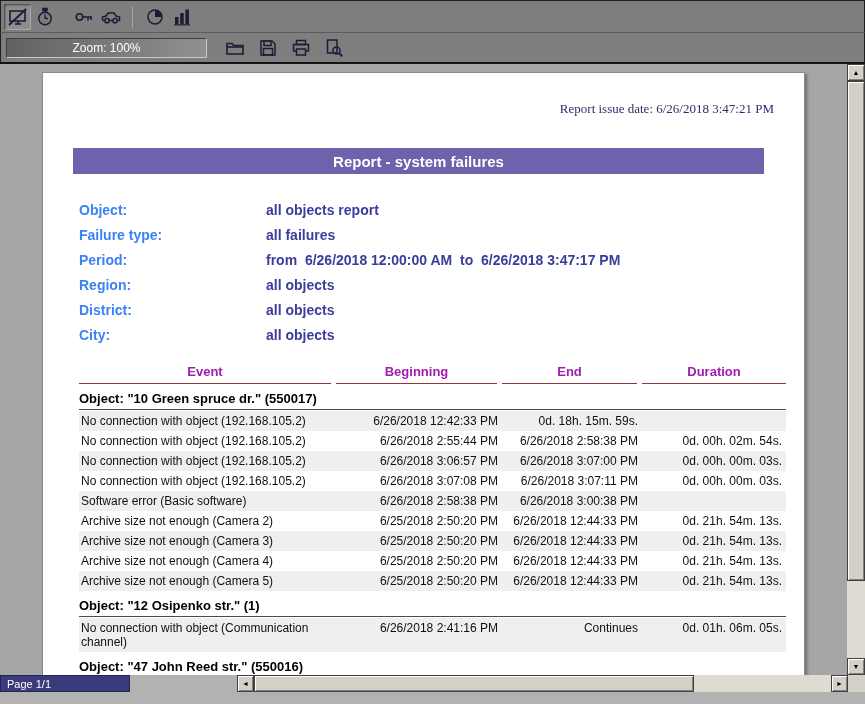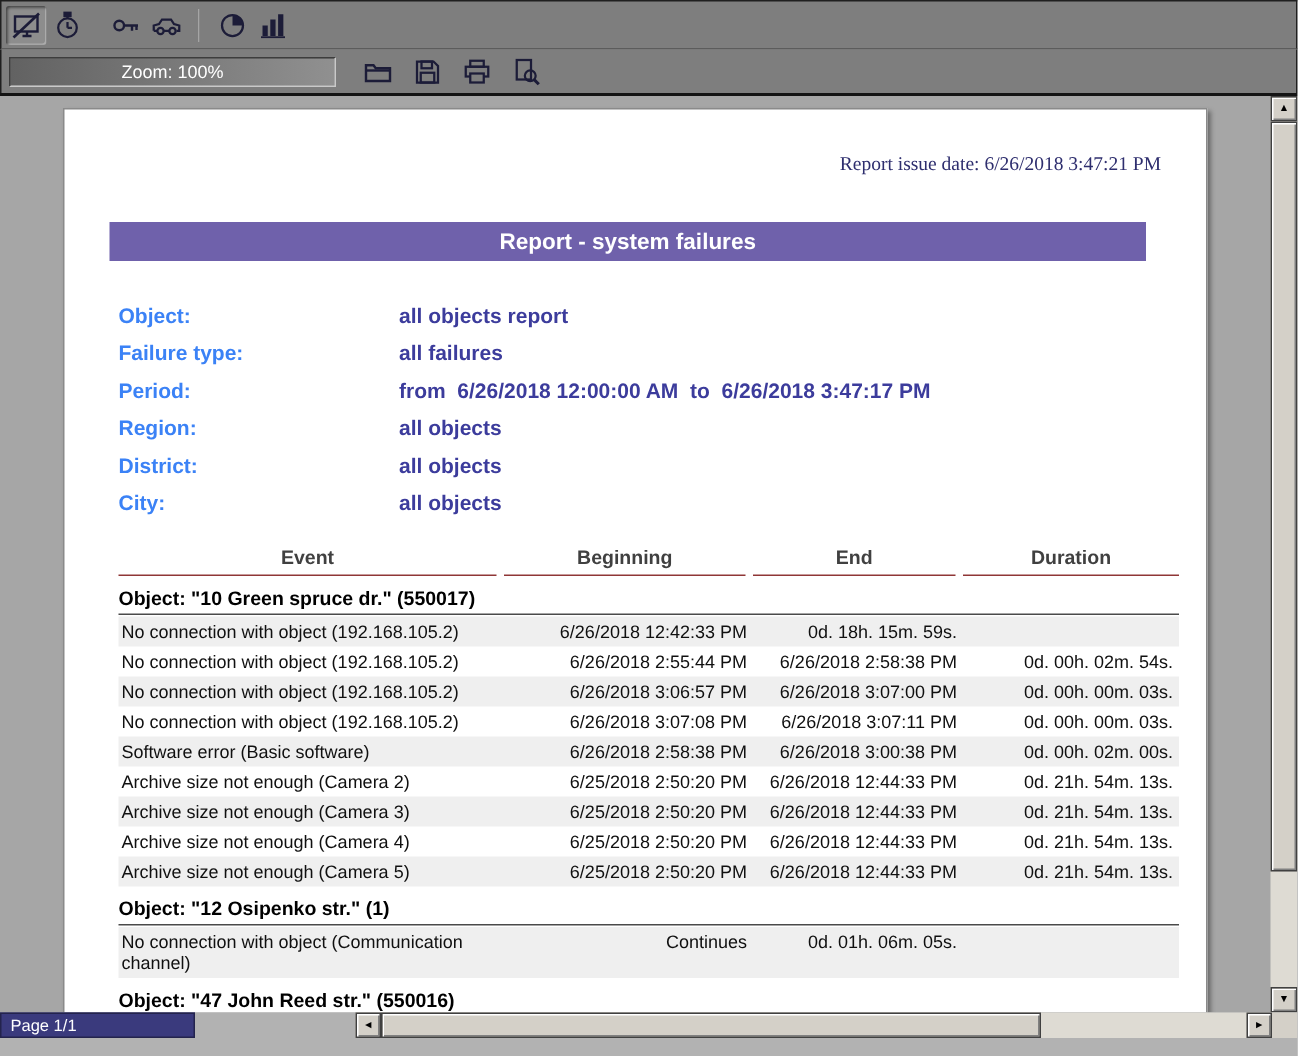--- a/index.html
+++ b/index.html
@@ -8,40 +8,40 @@
   .app{width:865px;height:704px;display:flex;flex-direction:column;position:relative;background:#a6a6a6;}
 
   
   .tb1{height:33px;background:#7e7e7e;border:1px solid #1f1f1f;border-bottom:1px solid #5c5c5c;display:flex;align-items:center;padding:2px 3px;}
   .tb2{height:29px;background:#7e7e7e;border-left:1px solid #1f1f1f;border-right:1px solid #1f1f1f;display:flex;align-items:center;padding:2px 3px;}
   .ibtn{width:27px;height:26px;display:flex;align-items:center;justify-content:center;background:transparent;border:none;cursor:pointer;}
   .ibtn svg{display:block;}
   .ibtn.pressed{background:#8d8d8d;box-shadow:inset 1px 1px 2px rgba(0,0,0,.55),inset -1px -1px 0 rgba(255,255,255,.3);border-radius:2px;}
   .tgap{width:12px;}
   .tsep{width:1px;height:22px;background:#565656;border-right:1px solid #a5a5a5;margin:0 8px;}
-  .zoom-box{width:218px;height:20px;margin-left:2px;color:#fff;font-size:12px;display:flex;align-items:center;justify-content:center;
+  .zoom-box{width:201px;height:20px;margin-left:2px;color:#fff;font-size:12px;display:flex;align-items:center;justify-content:center;
     background:linear-gradient(90deg,#626262,#909090);
     border-top:1px solid #3d3d3d;border-left:1px solid #3d3d3d;border-bottom:1px solid #c9c9c9;border-right:1px solid #c9c9c9;}
   .tb2 .icons{display:flex;gap:6px;margin-left:14px;}
 
   
   .content{flex:1;position:relative;overflow:hidden;background:#a6a6a6;border-top:2px solid #141414;}
   .page{position:absolute;left:42px;top:8px;width:763px;height:720px;background:#ffffff;border:1px solid #8a8a8a;box-shadow:2px 2px 3px rgba(0,0,0,.35);overflow:hidden;}
 
   .issue-date{margin:28px 30px 0 0;text-align:right;color:#2e2e6e;font-size:13px;font-family:Liberation Serif, serif;}
   .title-bar{margin:31px 40px 0 30px;height:26px;background:#6f61ab;color:#ffffff;font-weight:bold;font-size:15px;display:flex;align-items:center;justify-content:center;}
 
   .fields{margin:23px 0 0 36px;}
   .frow{display:flex;height:25px;align-items:center;}
   .flabel{width:187px;color:#3b82f6;font-weight:bold;font-size:14px;}
   .fvalue{color:#3c3c9c;font-weight:bold;font-size:14px;white-space:pre;}
 
   .rtable{margin:17px 20px 0 36px;width:707px;}
   .thead,.trow{display:grid;grid-template-columns:257px 166px 140px 144px;}
-  .th{color:#404040;font-weight:bold;font-size:13px;text-align:center;padding-bottom:4px;border-bottom:1px solid #8f3636;margin-right:5px;}
+  .th{color:#a21caf;font-weight:bold;font-size:13px;text-align:center;padding-bottom:4px;border-bottom:1px solid #8f3636;margin-right:5px;}
   .th:last-child{margin-right:0;}
   .group-title{font-weight:bold;font-size:13px;color:#000;padding:7px 0 3px 0;border-bottom:1px solid #4a4a4a;margin-bottom:1px;}
   .trow{align-items:start;}
   .trow.odd{background:#efefef;}
   .tcell{font-size:12px;color:#101010;padding:3px 2px;line-height:14px;}
   .tcell.c1,.tcell.c2,.tcell.c3{text-align:right;padding-right:4px;}
 
   
   .vscroll{position:absolute;top:0;right:0;bottom:0;width:18px;background:#dedbd3;}
   .sb-btn{position:absolute;width:18px;height:17px;background:#d4d0c8;border:1px solid #404040;
@@ -231,21 +231,20 @@
             <div class="trow even">
               <div class="tcell c0">No connection with object (192.168.105.2)</div>
               <div class="tcell c1">6/26/2018 3:07:08 PM</div>
               <div class="tcell c2">6/26/2018 3:07:11 PM</div>
               <div class="tcell c3">0d. 00h. 00m. 03s.</div>
             </div>
             <div class="trow odd">
               <div class="tcell c0">Software error (Basic software)</div>
               <div class="tcell c1">6/26/2018 2:58:38 PM</div>
               <div class="tcell c2">6/26/2018 3:00:38 PM</div>
-              <div class="tcell c3">0d. 00h. 02m. 00s.</div>
             </div>
             <div class="trow even">
               <div class="tcell c0">Archive size not enough (Camera 2)</div>
               <div class="tcell c1">6/25/2018 2:50:20 PM</div>
               <div class="tcell c2">6/26/2018 12:44:33 PM</div>
               <div class="tcell c3">0d. 21h. 54m. 13s.</div>
             </div>
             <div class="trow odd">
               <div class="tcell c0">Archive size not enough (Camera 3)</div>
               <div class="tcell c1">6/25/2018 2:50:20 PM</div>
@@ -260,20 +259,21 @@
             </div>
             <div class="trow odd">
               <div class="tcell c0">Archive size not enough (Camera 5)</div>
               <div class="tcell c1">6/25/2018 2:50:20 PM</div>
               <div class="tcell c2">6/26/2018 12:44:33 PM</div>
               <div class="tcell c3">0d. 21h. 54m. 13s.</div>
             </div>
             <div class="group-title">Object: "12 Osipenko str." (1)</div>
             <div class="trow odd">
               <div class="tcell c0">No connection with object (Communication channel)</div>
+              <div class="tcell c1">6/26/2018 2:41:16 PM</div>
               <div class="tcell c2">Continues</div>
               <div class="tcell c3">0d. 01h. 06m. 05s.</div>
             </div>
             <div class="group-title">Object: "47 John Reed str." (550016)</div>
           </div>
       </div>
     </div>
 
     <div class="vscroll">
       <div class="sb-btn v-up">▲</div>

